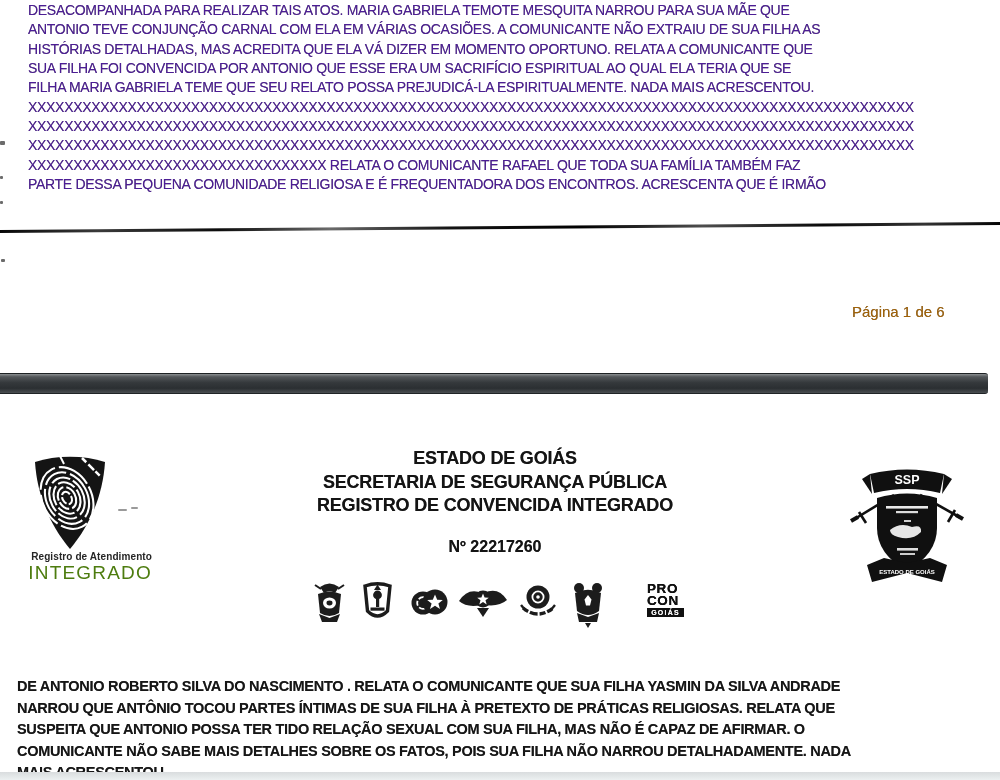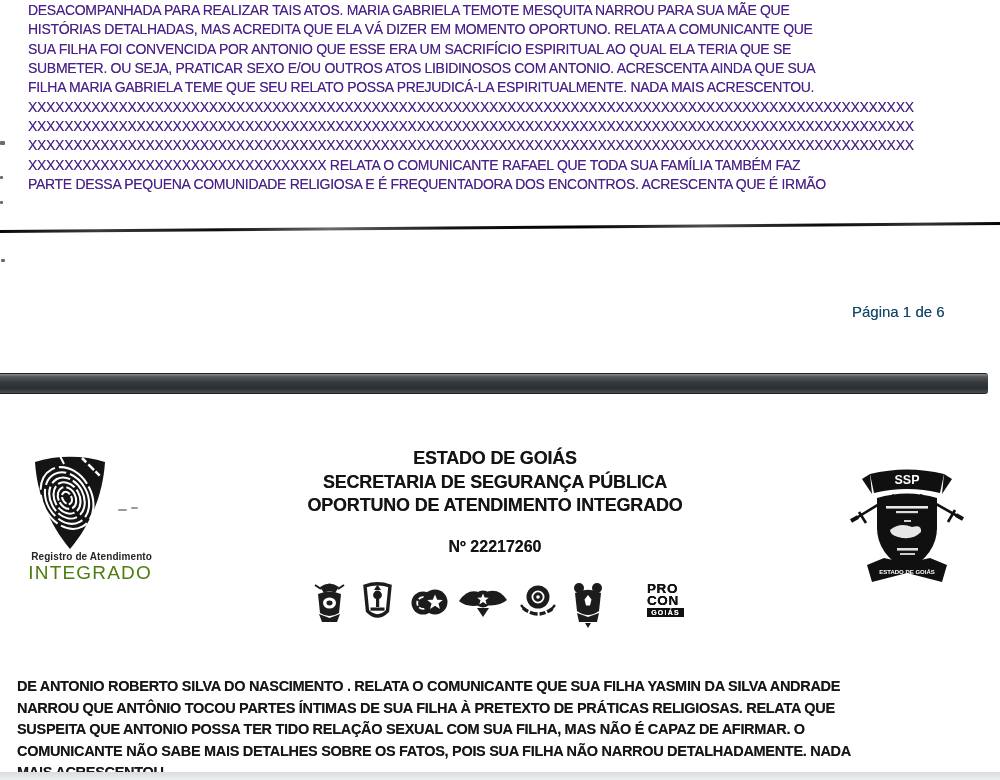--- a/index.html
+++ b/index.html
@@ -25,21 +25,21 @@
   .p1-body .line { white-space:nowrap; height:19.35px; overflow:hidden; }
 
   .rule-line {
     position:absolute; left:-3px; top:226px; width:1008px; height:2.6px;
     background:linear-gradient(90deg,#050505 0%,#3a3a3a 10%,#0c0c0c 22%,#6a6a6a 33%,#141414 45%,#000 58%,#4d4d4d 70%,#0a0a0a 82%,#333 92%,#000 100%);
     transform:rotate(-0.45deg);
   }
 
   .page-number {
     position:absolute; left:852px; top:303px;
-    font-size:15px; font-weight:400; color:#0c4a6e;
+    font-size:15px; font-weight:400; color:#a16207;
     text-shadow:0 0 0.5px rgba(0,0,0,0.5);
   }
 
   
   .sep-bar {
     position:absolute; left:0; top:373px; width:988px; height:21px;
     background:linear-gradient(180deg,#8b8f91 0%,#53575a 15%,#35393c 45%,#2b2f32 75%,#4a4e51 100%);
     border-top:1px solid #1e2224;
     border-bottom:1px solid #202426;
     border-radius:0 3px 3px 0;
@@ -82,23 +82,23 @@
     background:linear-gradient(180deg,#d9dcde,#ecf0f1);
   }
 
   .speck { position:absolute; background:#6b6b6b; border-radius:1px; }
 </style>
 </head>
 <body>
 
 <div class="p1-body scan">
   <div class="line">DESACOMPANHADA PARA REALIZAR TAIS ATOS. MARIA GABRIELA TEMOTE MESQUITA NARROU PARA SUA MÃE QUE</div>
+  <div class="line">ANTONIO TEVE CONJUNÇÃO CARNAL COM ELA EM VÁRIAS OCASIÕES. A COMUNICANTE NÃO EXTRAIU DE SUA FILHA AS</div>
   <div class="line">HISTÓRIAS DETALHADAS, MAS ACREDITA QUE ELA VÁ DIZER EM MOMENTO OPORTUNO. RELATA A COMUNICANTE QUE</div>
   <div class="line">SUA FILHA FOI CONVENCIDA POR ANTONIO QUE ESSE ERA UM SACRIFÍCIO ESPIRITUAL AO QUAL ELA TERIA QUE SE</div>
-  <div class="line">SUBMETER. OU SEJA, PRATICAR SEXO E/OU OUTROS ATOS LIBIDINOSOS COM ANTONIO. ACRESCENTA AINDA QUE SUA</div>
   <div class="line">FILHA MARIA GABRIELA TEME QUE SEU RELATO POSSA PREJUDICÁ-LA ESPIRITUALMENTE. NADA MAIS ACRESCENTOU.</div>
   <div class="line">XXXXXXXXXXXXXXXXXXXXXXXXXXXXXXXXXXXXXXXXXXXXXXXXXXXXXXXXXXXXXXXXXXXXXXXXXXXXXXXXXXXXXXXXXXXXXXXXXX</div>
   <div class="line">XXXXXXXXXXXXXXXXXXXXXXXXXXXXXXXXXXXXXXXXXXXXXXXXXXXXXXXXXXXXXXXXXXXXXXXXXXXXXXXXXXXXXXXXXXXXXXXXXX</div>
   <div class="line">XXXXXXXXXXXXXXXXXXXXXXXXXXXXXXXXXXXXXXXXXXXXXXXXXXXXXXXXXXXXXXXXXXXXXXXXXXXXXXXXXXXXXXXXXXXXXXXXXX</div>
   <div class="line">XXXXXXXXXXXXXXXXXXXXXXXXXXXXXXXXX RELATA O COMUNICANTE RAFAEL QUE TODA SUA FAMÍLIA TAMBÉM FAZ</div>
   <div class="line">PARTE DESSA PEQUENA COMUNIDADE RELIGIOSA E É FREQUENTADORA DOS ENCONTROS. ACRESCENTA QUE É IRMÃO</div>
 </div>
 
 <div class="speck" style="left:0;top:141px;width:5px;height:4px;"></div>
 <div class="speck" style="left:0;top:176px;width:3px;height:3px;"></div>
@@ -129,21 +129,21 @@
   </svg>
 </span>
 <div class="fp-captions">
   <div class="fp-cap-top scan">Registro de Atendimento</div>
   <div class="fp-cap-bottom scan">INTEGRADO</div>
 </div>
 
 <div class="header-block scan">
   <div class="h-org">ESTADO DE GOIÁS</div>
   <div class="h-org">SECRETARIA DE SEGURANÇA PÚBLICA</div>
-  <div class="h-org">OPORTUNO DE ATENDIMENTO INTEGRADO</div>
+  <div class="h-org">REGISTRO DE CONVENCIDA INTEGRADO</div>
   <div class="h-num">Nº 22217260</div>
 </div>
 
 <span class="ssp-emblem">
   <svg width="114" height="124" viewBox="0 0 114 124">
 
     <g stroke="#101010" stroke-width="2.6">
       <path d="M3,56 L44,31"></path>
       <path d="M111,54 L70,31"></path>
       <path d="M9,48 L16,59"></path>

